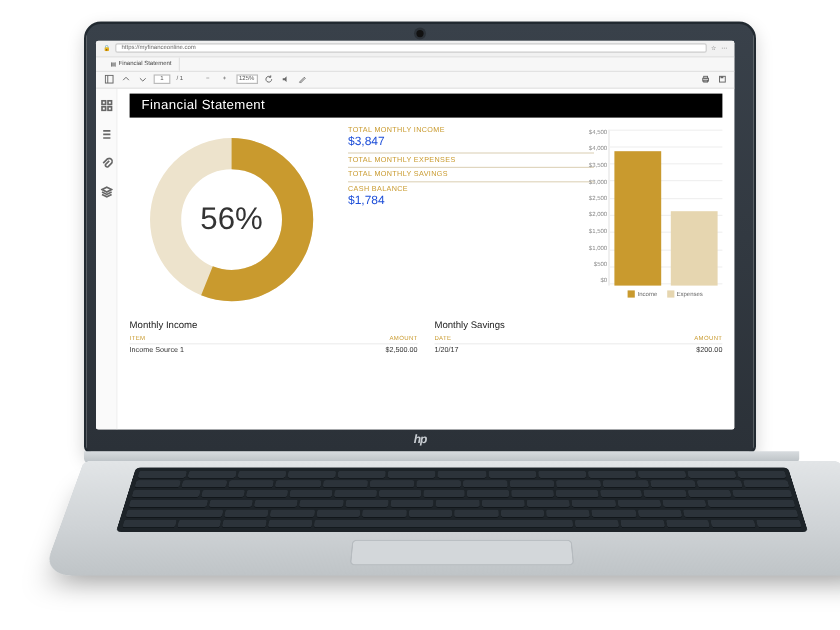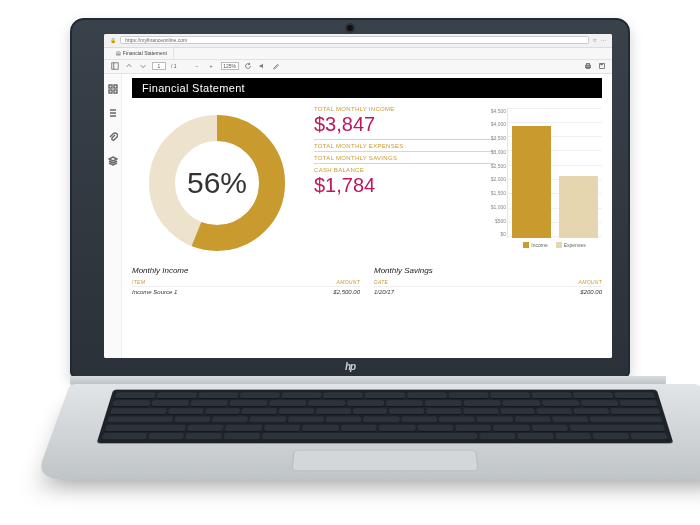--- a/index.html
+++ b/index.html
@@ -13,21 +13,21 @@
   .laptop {
     position: relative;
     width: 560px;
   }
   .lid {
     position: relative;
     width: 560px; height: 360px;
     background: linear-gradient(180deg,#39414a 0%, #2b3138 100%);
     border-radius: 14px 14px 6px 6px;
     border: 2px solid #222a31;
-    padding: 14px 16px 18px 32px;
+    padding: 14px 16px 18px 8px;
     box-shadow: 0 6px 14px rgba(0,0,0,.18);
   }
   .webcam {
     position: absolute; top: 5px; left: 50%; transform: translateX(-50%);
     width: 6px; height: 6px; border-radius: 50%;
     background: #111; box-shadow: 0 0 0 2px #2b3138;
   }
   .screen {
     width: 100%; height: 100%;
     background: #fff;
@@ -64,46 +64,46 @@
   .page { flex:1; background:#fff; padding:4px 10px 0 10px; overflow:hidden; }
   .title-bar { background:#000; color:#fff; height:20px; display:flex; align-items:center;
     padding:0 10px; font-size:11px; font-weight:300; letter-spacing:.3px; margin-bottom:6px;}
   .content { display:flex; gap:12px; }
   
   .donut-wrap { width:170px; display:flex; flex-direction:column; }
   .donut { position:relative; width:150px; height:150px; margin:4px auto 0; }
   .donut svg { transform: rotate(-90deg); }
   .donut-center {
     position:absolute; inset:0; display:flex; align-items:center; justify-content:center;
-    font-size:30px; font-weight:300; color:#333;
+    font-size:26px; font-weight:300; color:#333;
   }
   
   .summary { flex:1; padding-top:2px; }
   .summary h4 { font-size:10px; font-weight:400; color:#333; margin-bottom:4px; }
   .metric-label { font-size:6px; letter-spacing:.3px; color:#c99a2e; border-top:1px solid #e0d6bf; padding-top:3px; margin-top:2px; }
   .metric-label:first-of-type { border-top:none; margin-top:0; padding-top:0; }
-  .metric-value { font-size:20px; font-weight:300; color:#be185d; margin:1px 0 3px; }
+  .metric-value { font-size:10px; font-weight:300; color:#1d4ed8; margin:1px 0 3px; }
   
   .barchart { width:95px; position:relative; padding-top:4px; }
   .bc-area { height:130px; position:relative; border-left:1px solid #e5e5e5; }
   .y-ticks { position:absolute; left:-24px; top:0; bottom:0; width:22px;
     display:flex; flex-direction:column; justify-content:space-between;
     font-size:5px; color:#888; text-align:right; }
   .grid { position:absolute; inset:0; display:flex; flex-direction:column; justify-content:space-between; }
   .grid div { border-top:1px solid #f0f0f0; height:0; }
   .bars { position:absolute; inset:0; display:flex; align-items:flex-end; gap:8px; padding:0 4px; }
   .bar { flex:1; }
   .bar.inc { background:#c99a2e; }
   .bar.exp { background:#e6d6b0; }
   .legend { display:flex; gap:8px; font-size:5px; color:#666; margin-top:4px; justify-content:center;}
   .sw { width:6px; height:6px; display:inline-block; margin-right:2px; vertical-align:middle;}
   .sw.inc{background:#c99a2e;} .sw.exp{background:#e6d6b0;}
   
   .tables { display:flex; gap:14px; margin-top:8px; font-size:6px; color:#333; }
-  .tbl { flex:1;font-style:italic; }
+  .tbl { flex:1; }
   .tbl h5 { font-size:8px; font-weight:400; color:#222; margin-bottom:2px; }
   .thead { display:flex; color:#c99a2e; font-size:5px; letter-spacing:.3px;
     padding:2px 0 1px; }
   .trow { display:flex; border-top:1px solid #eee; padding:2px 0 0; }
   .c1{flex:1.4}.c2{flex:.9;text-align:right}.c3{flex:.9}.c4{flex:.9;text-align:right}
   .hp-logo { position:absolute; bottom:4px; left:50%; transform:translateX(-50%);
     color:#c9ced3; font-size:10px; letter-spacing:-1px; font-style:italic; font-weight:700;}
   
   .hinge { width:596px; height:10px; margin:-2px auto 0;
     background:linear-gradient(180deg,#d8dcdf,#b9bfc3);

